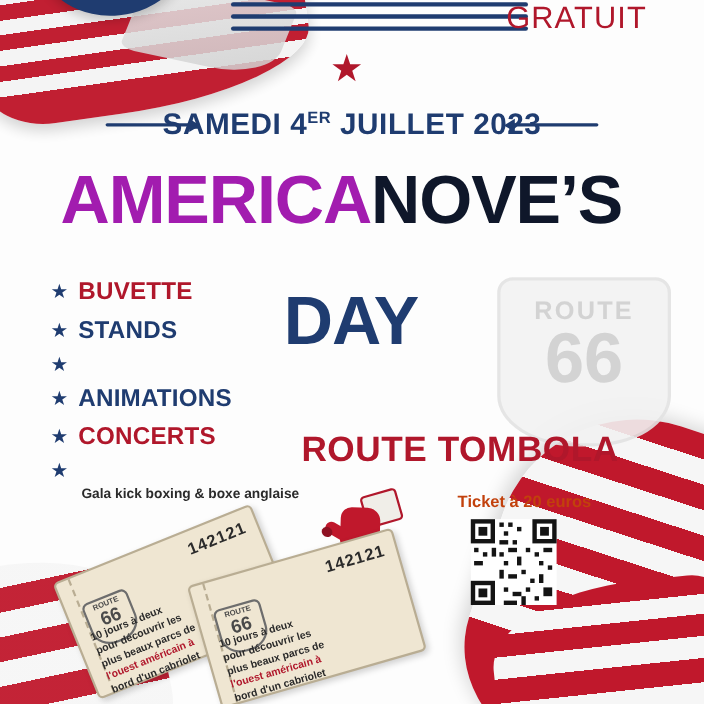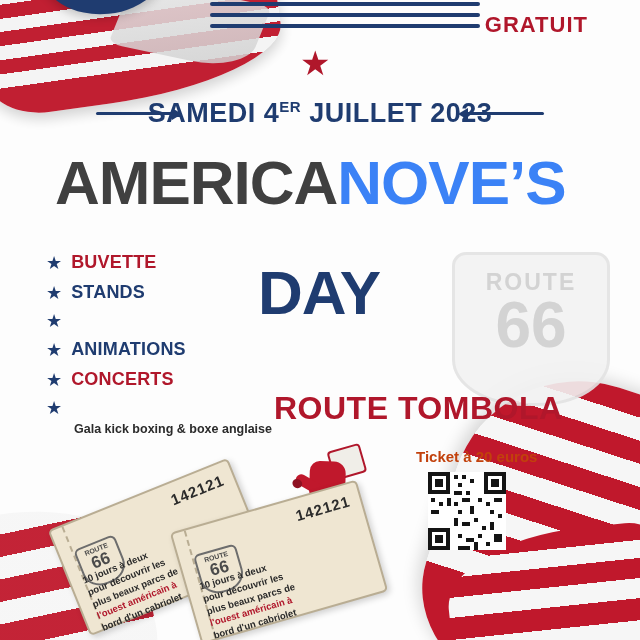--- a/index.html
+++ b/index.html
@@ -59,22 +59,22 @@
     transform:rotate(-6deg);
     background:
       linear-gradient(180deg,#c0182c 0 18px,#f6f6f6 18px 36px,#c0182c 36px 56px,#f6f6f6 56px 76px,#c0182c 76px 98px,#f6f6f6 98px 120px,#c0182c 120px 145px);
     border-radius:60% 20% 20% 40%/40% 30% 40% 30%;
   }
 
   
   .top-stripes{position:absolute;left:210px;top:2px;width:270px;height:36px;}
   .top-stripes i{display:block;height:4px;background:#1f3c70;margin-bottom:7px;border-radius:2px;}
   .gratuit{
-    position:absolute;right:52px;top:12px;
-    color:#b0172b;font-weight:bold;font-size:22px;letter-spacing:1px;
+    position:absolute;right:52px;top:0;
+    color:#b0172b;font-weight:normal;font-size:28px;letter-spacing:1px;
   }
   .top-star{
     position:absolute;left:300px;top:46px;color:#b0172b;font-size:34px;line-height:1;
   }
 
   .date-line{
     position:absolute;left:0;right:0;top:98px;text-align:center;
     color:#1f3c70;font-weight:bold;font-size:27px;letter-spacing:.5px;
   }
   .date-line sup{font-size:15px;}
@@ -91,22 +91,22 @@
     content:"";position:absolute;left:-8px;top:-4px;border-right:10px solid #1f3c70;
     border-top:6px solid transparent;border-bottom:6px solid transparent;
   }
 
   
   .title-1{
     position:absolute;left:55px;top:152px;width:540px;
     font-size:62px;font-weight:bold;letter-spacing:-1px;line-height:1;
     white-space:nowrap;
   }
-  .title-1 .blue{color:#404040;margin-top:36px;}
-  .title-1 .red{color:#3b82f6;}
+  .title-1 .blue{color:#a21caf;margin-top:36px;}
+  .title-1 .red{color:#0f172a;}
   .title-2{
     position:absolute;left:258px;top:262px;
     font-size:62px;font-weight:bold;color:#1f3c70;letter-spacing:-1px;line-height:1;
   }
 
   
   .route66{
     position:absolute;left:452px;top:252px;width:152px;height:148px;
     background:#f2f2f2;border:3px solid #e3e3e3;
     border-radius:14px 14px 46% 46%/14px 14px 30% 30%;
@@ -118,21 +118,21 @@
   }
   .route66 .r-num{
     position:absolute;top:38px;left:0;right:0;text-align:center;
     font-size:64px;font-weight:bold;color:#cfcfcf;line-height:1;
   }
 
   
   .list{position:absolute;left:46px;top:252px;width:250px;}
   .list .row{display:flex;align-items:center;margin-bottom:9px;}
   .list .star{color:#1f3c70;font-size:18px;margin-right:9px;line-height:1;}
-  .list .lbl{font-weight:bold;font-size:18px;letter-spacing:.2px;}
+  .list .lbl{font-weight:bold;font-size:22px;letter-spacing:.2px;}
   .list .red{color:#b0172b;}
   .list .blue{color:#1f3c70;}
   .list .sub{
     margin-left:28px;margin-top:-4px;color:#2b2b2b;font-size:12.5px;font-weight:bold;
   }
 
   
   .tombola{
     position:absolute;left:274px;top:390px;
     color:#b0172b;font-weight:bold;font-size:32px;letter-spacing:.5px;

